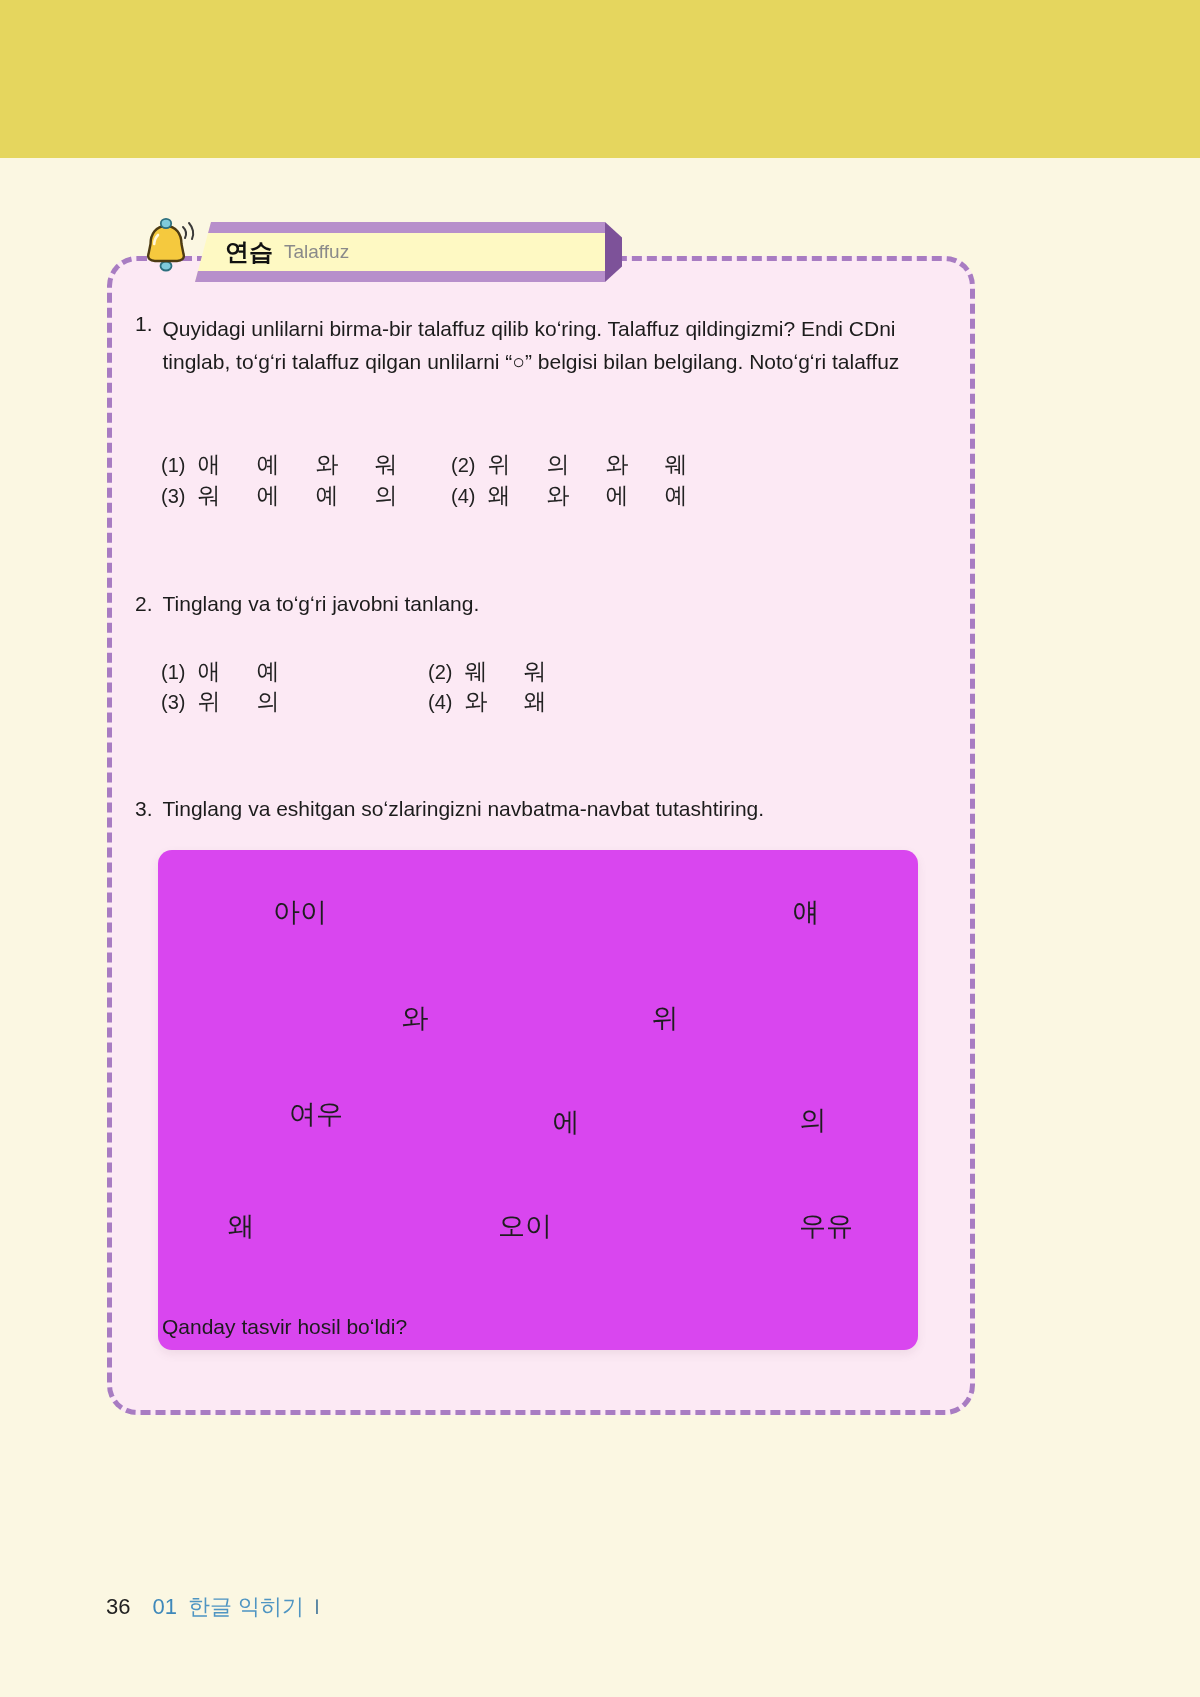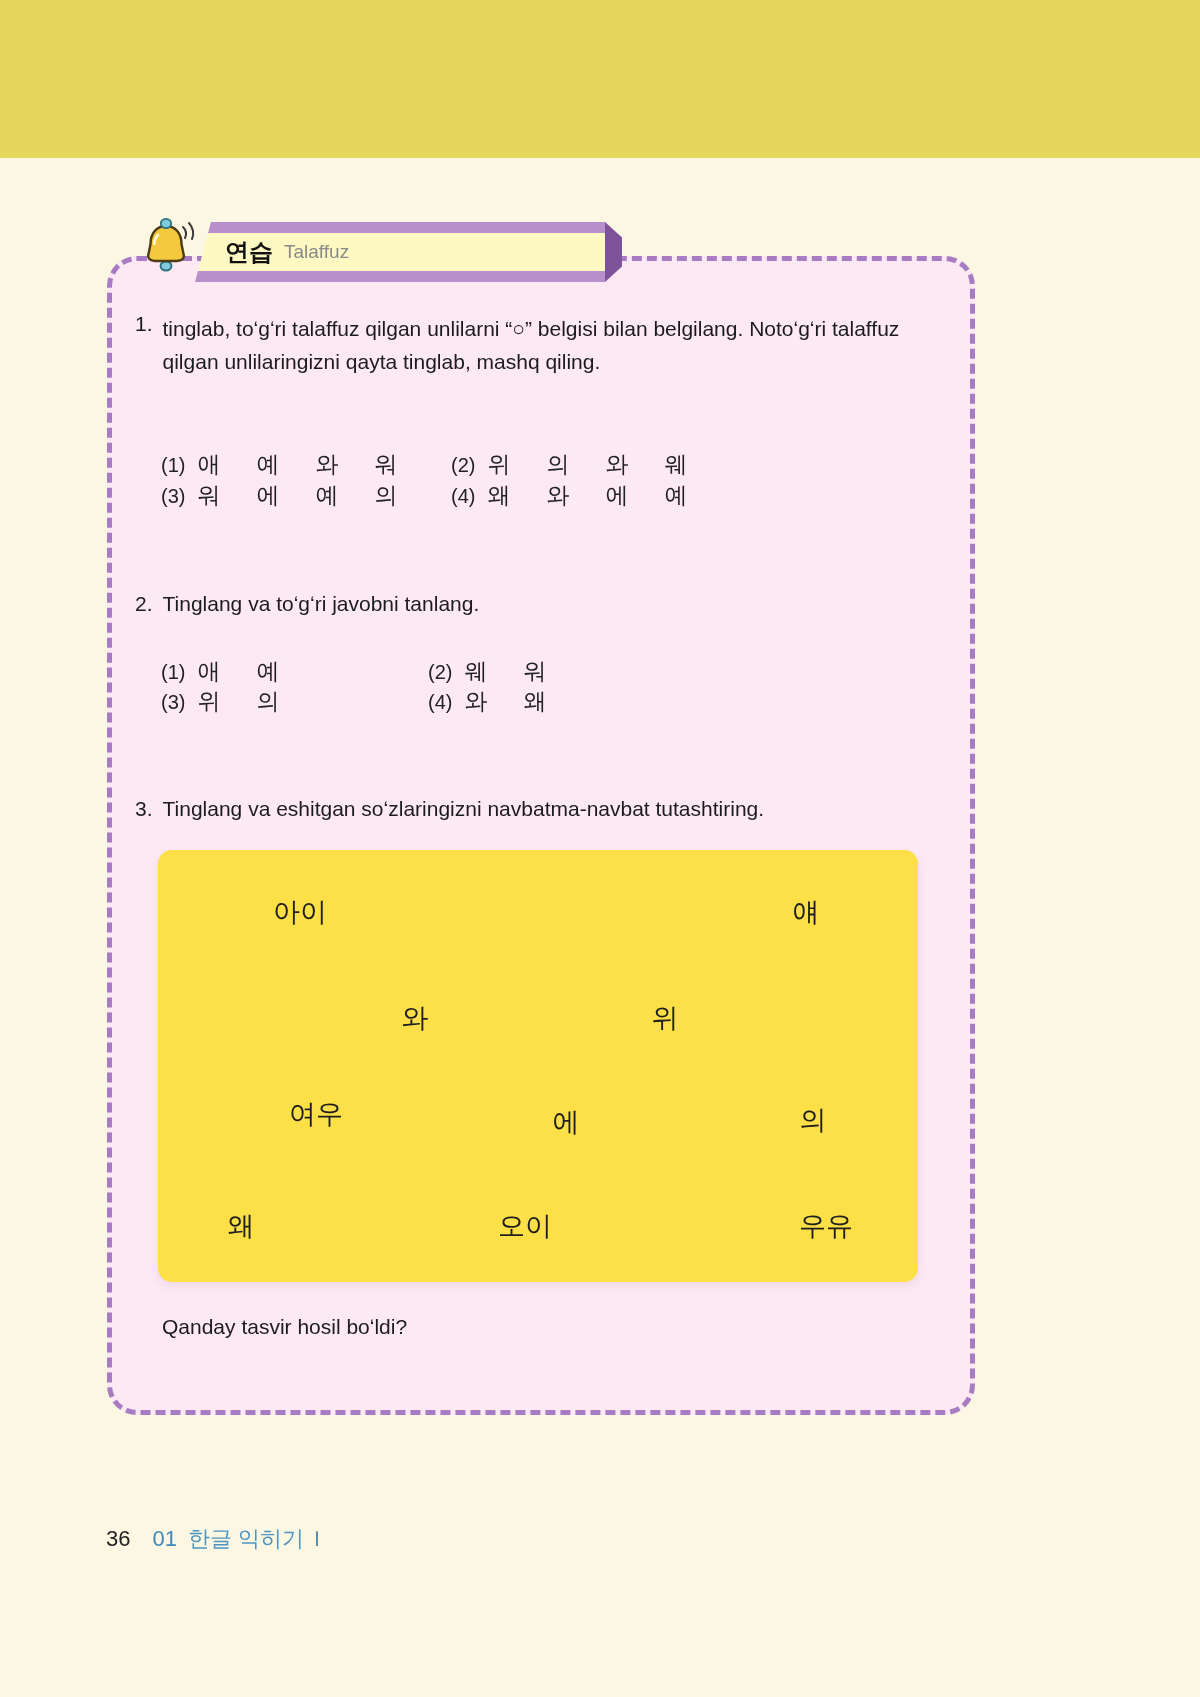--- a/index.html
+++ b/index.html
@@ -40,22 +40,22 @@
   .vrow { position:absolute; display:flex; align-items:baseline; white-space:nowrap; }
   .vlabel { font-size:20px; margin-right:12px; color:#222; }
   .vchar  { font-size:23px; margin-right:36px; color:#222; }
   .p-e1a { left:161px; top:449px; } .p-e1b { left:451px; top:449px; }
   .p-e1c { left:161px; top:480px; } .p-e1d { left:451px; top:480px; }
   .p-e2a { left:161px; top:656px; } .p-e2b { left:428px; top:656px; }
   .p-e2c { left:161px; top:686px; } .p-e2d { left:428px; top:686px; }
 
   
   .word-box {
-    position:absolute; left:158px; top:850px; width:760px; height:432px;
-    background:#fde047; border-radius:14px; box-shadow:0 4px 10px rgba(120,80,110,0.10);
+    position:absolute; left:158px; top:850px; width:760px; height:500px;
+    background:#d946ef; border-radius:14px; box-shadow:0 4px 10px rgba(120,80,110,0.10);
   }
   .word { position:absolute; transform:translate(-50%,-50%); font-size:27px; color:#1e1e1e; white-space:nowrap; }
   .w0 { left:142px; top:62px; }  .w1 { left:648px; top:62px; }
   .w2 { left:257px; top:168px; } .w3 { left:507px; top:168px; }
   .w4 { left:158px; top:264px; } .w5 { left:408px; top:272px; }
   .w6 { left:655px; top:270px; } .w7 { left:83px;  top:376px; }
   .w8 { left:367px; top:376px; } .w9 { left:668px; top:376px; }
 
   .question { position:absolute; left:162px; top:1315px; font-size:21px; }
 
@@ -64,21 +64,21 @@
     position:absolute; left:372px; top:1533px; width:683px; height:48px;
     border:1px dotted #c4c4c4; display:flex; align-items:center; padding:0 13px; gap:14px;
   }
   .answer-badge {
     background:#b28fc7; color:#ffffff; font-size:17px; line-height:1;
     padding:5px 10px 6px; border-radius:5px;
   }
   .answer-text { font-size:18px; color:#4a4a4a; white-space:pre; }
 
   
-  .footer { position:absolute; left:106px; top:1524px; display:flex; align-items:baseline; }
+  .footer { position:absolute; left:106px; top:1592px; display:flex; align-items:baseline; }
   .page-num { font-size:22px; color:#222; }
   .chap-num { font-size:22px; font-weight:normal; color:#3e88ba; margin-left:22px; }
   .chap-title { font-size:22px; color:#4f95c2; margin-left:11px; }
   .chap-roman { font-size:20px; color:#5b87a3; font-family:"Liberation Serif", serif; margin-left:10px; }
 </style>
 </head>
 <body>
 
 <div class="page">
 
@@ -98,22 +98,22 @@
       <ellipse cx="30" cy="52" rx="5.5" ry="4.5" fill="#7fcbdb" stroke="#2c6f7e" stroke-width="1.8"></ellipse>
       <path d="M30 12 C20 12 14.5 20 14.5 30 L12.5 40 C11 44.5 14.5 47 19 47 L41 47 C45.5 47 49 44.5 47.5 40 L45.5 30 C45.5 20 40 12 30 12 Z" fill="#f5c93e" stroke="#4d3b12" stroke-width="2.4" stroke-linejoin="round"></path>
       <path d="M22 21 c-2.5 2.5 -3.6 5.5 -3.8 9" fill="none" stroke="#fff7d9" stroke-width="2.6" stroke-linecap="round"></path>
       <ellipse cx="30" cy="9.5" rx="5.2" ry="4.6" fill="#7fcbdb" stroke="#2c6f7e" stroke-width="1.8"></ellipse>
     </svg>
   </div>
 
   <div class="ex-para">
     <span>1.</span>
     <span class="lines">
+      <span>Quyidagi unlilarni birma-bir talaffuz qilib koʻring. Talaffuz qildingizmi? Endi CDni</span>
       <span>tinglab, toʻgʻri talaffuz qilgan unlilarni “○” belgisi bilan belgilang. Notoʻgʻri talaffuz</span>
-      <span>qilgan unlilaringizni qayta tinglab, mashq qiling.</span>
     </span>
   </div>
 
   <div class="vrow p-e1a">
     <span class="vlabel">(1)</span>
     <span class="vchar">애</span>
     <span class="vchar">예</span>
     <span class="vchar">와</span>
     <span class="vchar">워</span>
   </div>

